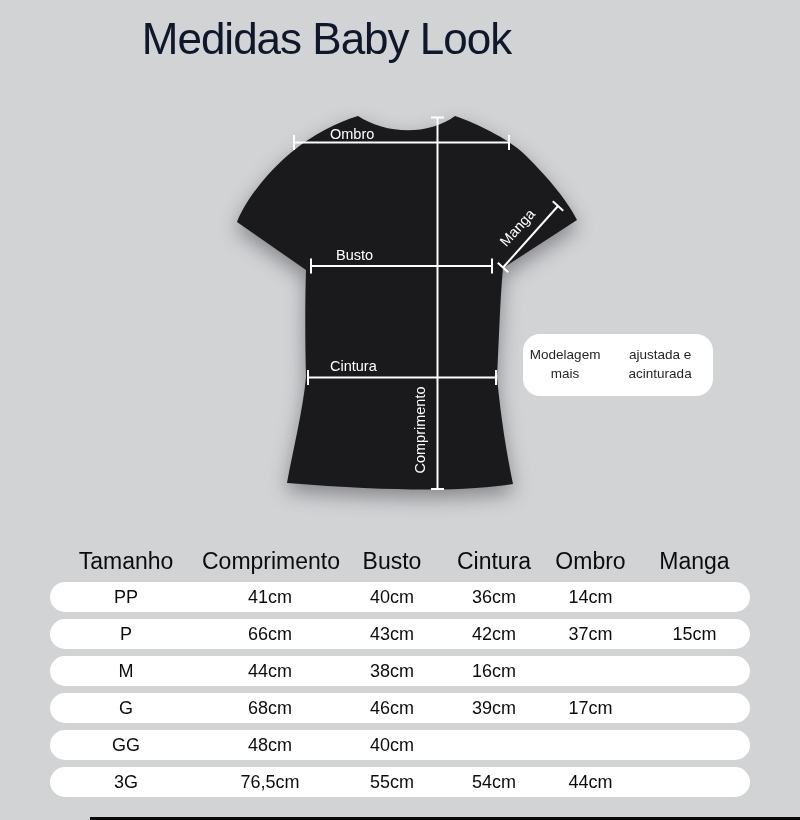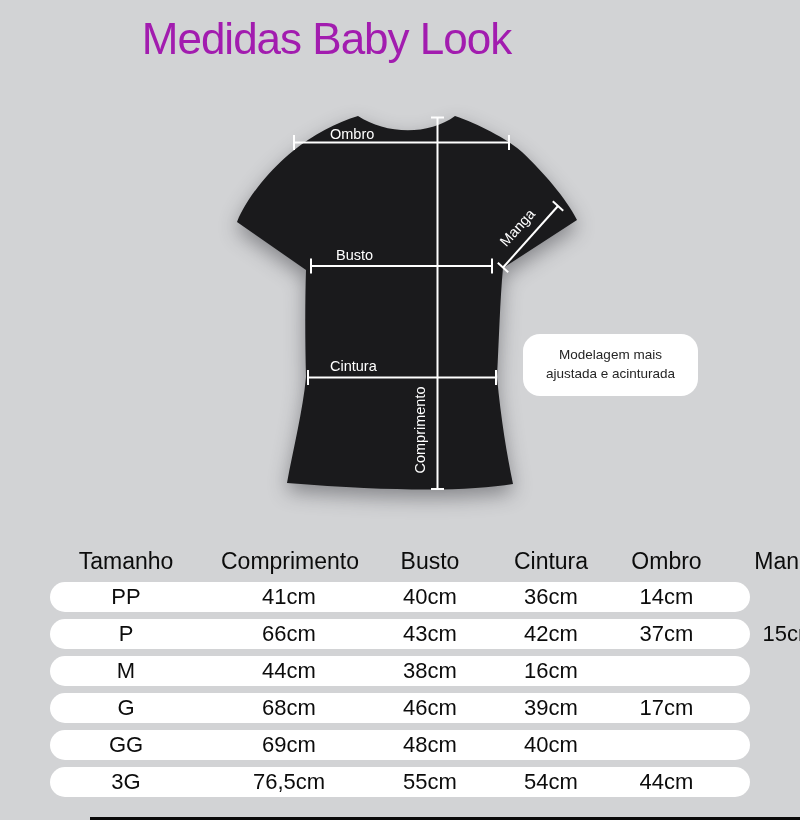--- a/index.html
+++ b/index.html
@@ -4,41 +4,41 @@
 <style>
   html,body { margin:0; padding:0; }
   body { width:800px; height:820px; font-family:"Liberation Sans", sans-serif; }
   .stage {
     position:relative; width:800px; height:820px;
     background:#d2d3d5; overflow:hidden;
   }
   .title {
     position:absolute; top:14px; left:0; width:653px;
     margin:0; text-align:center;
-    font-size:44px; font-weight:400; letter-spacing:-1px; color:#a21caf;
+    font-size:44px; font-weight:400; letter-spacing:-1px; color:#0f172a;
   }
   .shirt-svg { position:absolute; left:0; top:0; }
   .shirt-body { fill:#1a1a1c; filter:drop-shadow(0px 8px 10px rgba(40,40,46,0.45)); }
   .mline { stroke:#ffffff; stroke-width:2; fill:none; }
   .mlabel { fill:#ffffff; font-family:"Liberation Sans", sans-serif; font-size:14.5px; }
   .callout {
-    position:absolute; left:523px; top:334px; width:175px; height:62px;
+    position:absolute; left:523px; top:334px; width:190px; height:62px;
     background:#ffffff; border-radius:17px;
-    display:flex; flex-direction:column; align-items:center; justify-content:center;
+    display:flex; flex-direction:row; align-items:center; justify-content:center;
     font-size:13.5px; color:#252525; line-height:1.4; text-align:center;
   }
   .size-table { position:absolute; left:50px; top:546px; width:700px; }
   .t-header, .t-row {
     display:grid; grid-template-columns:152px 136px 108px 96px 97px 111px;
-    align-items:center; height:30px;gap:19px;
+    align-items:center; height:30px;
   }
   .t-header { margin-bottom:6px; font-size:23px; color:#0c0c0c; }
   .t-row {
     background:#ffffff; border-radius:15px; margin-bottom:7px;
-    font-size:22px; color:#0c0c0c;
+    font-size:18px; color:#0c0c0c;
   }
   .cell { text-align:center; white-space:nowrap; }
   .bottom-line { position:absolute; left:90px; top:817px; width:710px; height:3px; background:#0a0a0a; }
 </style>
 </head>
 <body>
 
 <div class="stage">
 
   <h1 class="title">Medidas Baby Look</h1>
@@ -138,21 +138,20 @@
     <div class="t-row">
       <div class="cell">G</div>
       <div class="cell">68cm</div>
       <div class="cell">46cm</div>
       <div class="cell">39cm</div>
       <div class="cell">17cm</div>
     </div>
 
     <div class="t-row">
       <div class="cell">GG</div>
-      <div class="cell">69cm</div>
       <div class="cell">48cm</div>
       <div class="cell">40cm</div>
     </div>
 
     <div class="t-row">
       <div class="cell">3G</div>
       <div class="cell">76,5cm</div>
       <div class="cell">55cm</div>
       <div class="cell">54cm</div>
       <div class="cell">44cm</div>

